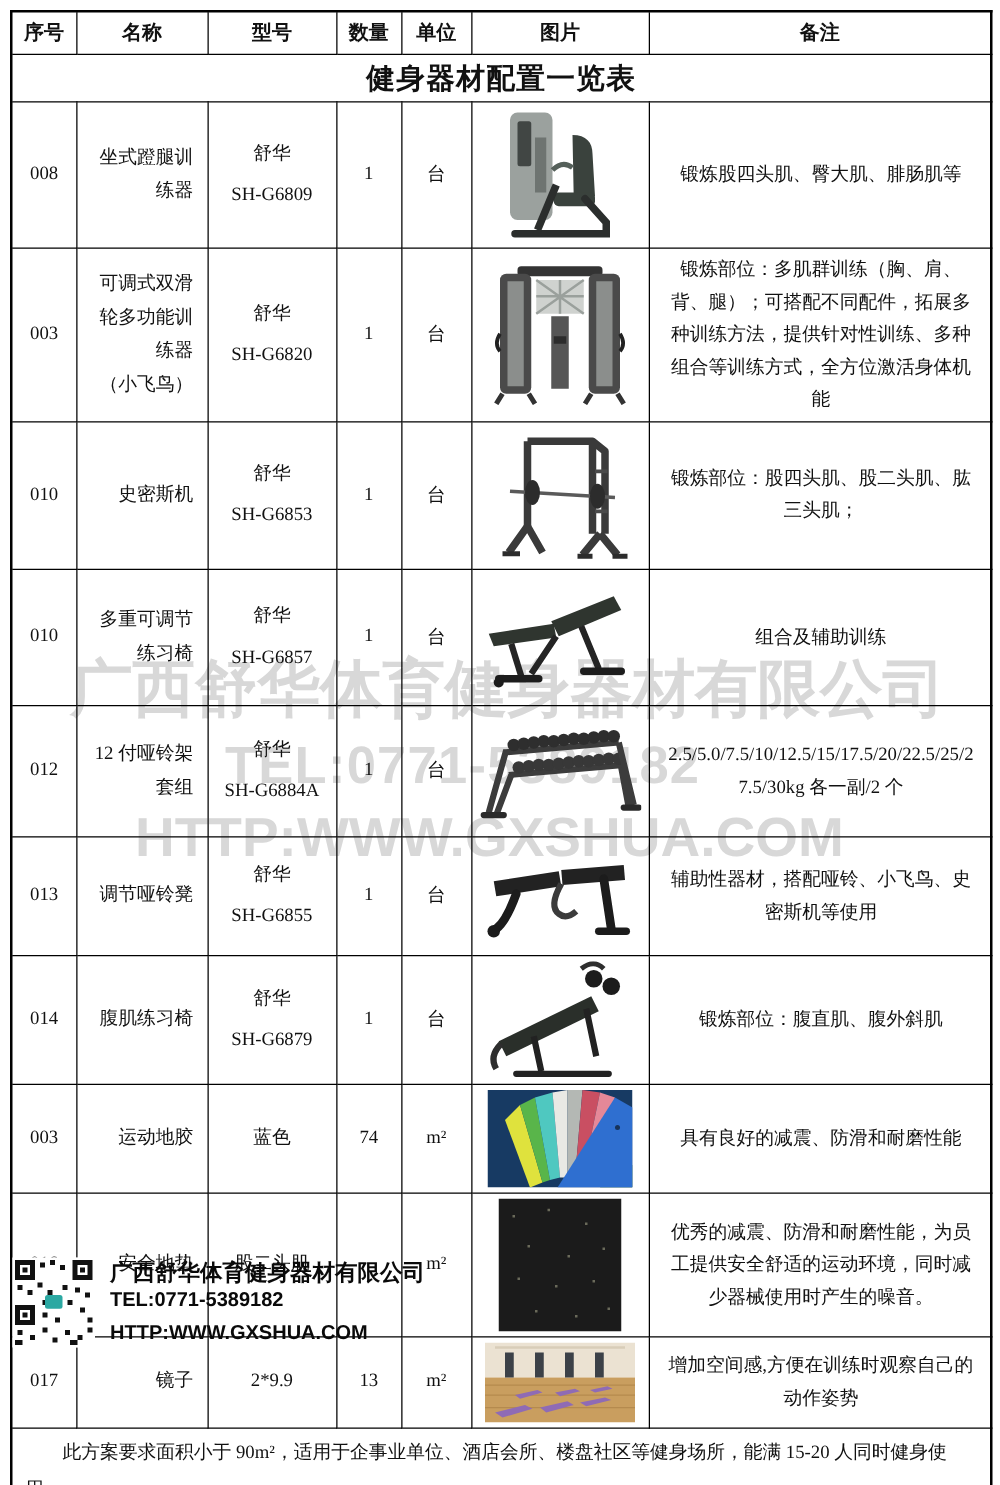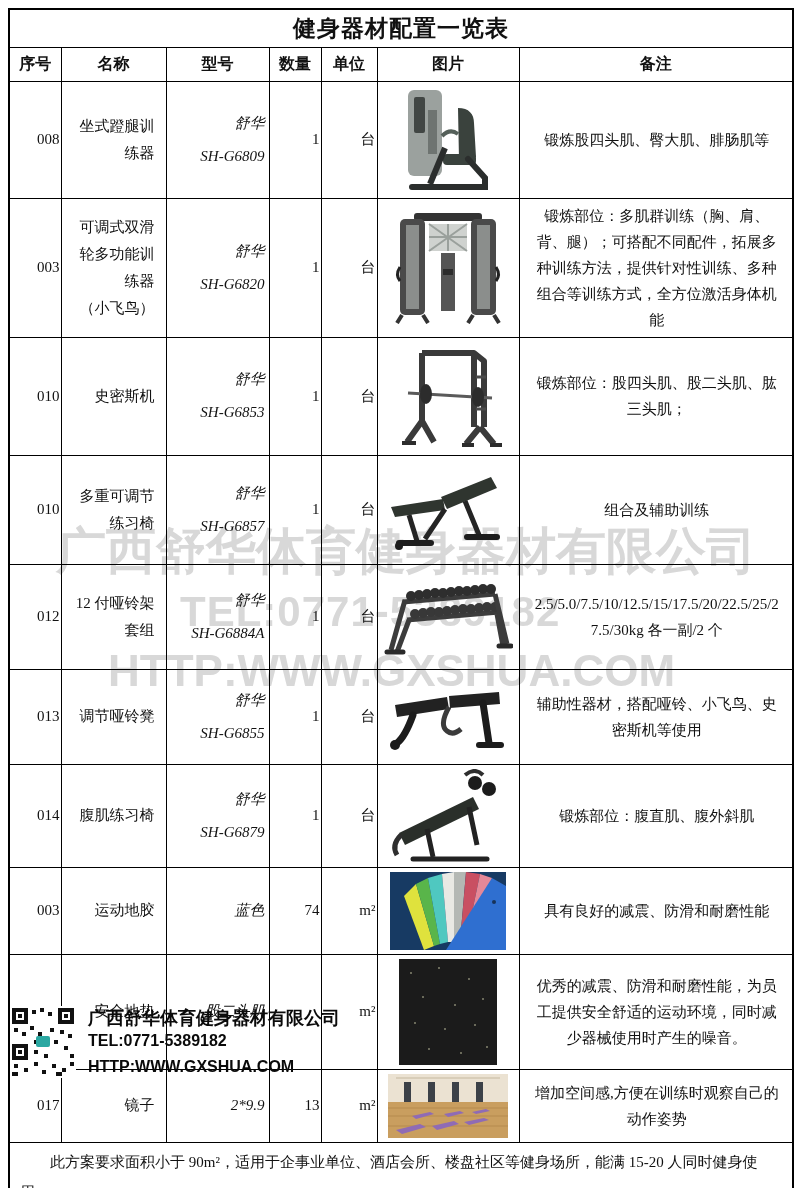--- a/index.html
+++ b/index.html
@@ -17,23 +17,23 @@
 
   
   table.sheet {
     position:absolute; left:8px; top:8px; width:784px; z-index:2;
     border-collapse:collapse; table-layout:fixed; background:transparent;
     border:2px solid #000;
   }
   .sheet td, .sheet th { border:1px solid #000; overflow:hidden; }
   .title-cell { font-size:23px; font-weight:bold; text-align:center; letter-spacing:1px; }
   .sheet th { font-size:16px; font-weight:bold; text-align:center; padding:0 2px; }
-  .c-center { text-align:right; font-size:15px; }
+  .c-center { text-align:center; font-size:15px; }
   .name-cell { text-align:right; font-size:15px; line-height:27px; white-space:pre-line; padding:0 11px; }
-  .model-cell { text-align:right; font-size:15px; line-height:27px; padding:0 4px;font-style:italic; }
+  .model-cell { text-align:center; font-size:15px; line-height:27px; padding:0 4px; }
   .model-cell .brand:empty { display:none; }
   .model-cell .brand { margin-bottom:6px; }
   .img-cell { text-align:center; vertical-align:middle; padding:2px; }
   .img-cell svg { display:block; margin:0 auto; }
   .remark-cell { font-size:15px; line-height:26px; text-align:center; padding:4px 8px 4px 10px;
                  word-break:break-all; }
   .footer-cell { font-size:15px; line-height:30px; padding:4px 10px; }
   .footer-line1 { text-indent:2em; }
 
   
@@ -56,32 +56,32 @@
     <col style="width:52px">
       <col style="width:105px">
       <col style="width:103px">
     <col style="width:52px">
       <col style="width:56px">
       <col style="width:142px">
       <col style="width:274px">
   </colgroup>
 
   <tbody>
-      <tr style="height:38px">
-    <td colspan="7" class="title-cell">健身器材配置一览表</td>
-  </tr>
-
-  <tr style="height:34px">
+      <tr style="height:34px">
     <th>序号</th>
     <th>名称</th>
     <th>型号</th>
     <th>数量</th>
     <th>单位</th>
     <th>图片</th>
     <th>备注</th>
+  </tr>
+
+  <tr style="height:38px">
+    <td colspan="7" class="title-cell">健身器材配置一览表</td>
   </tr>
 
   <tr style="height:117px">
     <td class="c-center">008</td>
     <td class="name-cell">坐式蹬腿训练器</td>
     <td class="model-cell">
       <div class="brand">舒华</div>
       <div>SH-G6809</div>
     </td>
     <td class="c-center">1</td>

